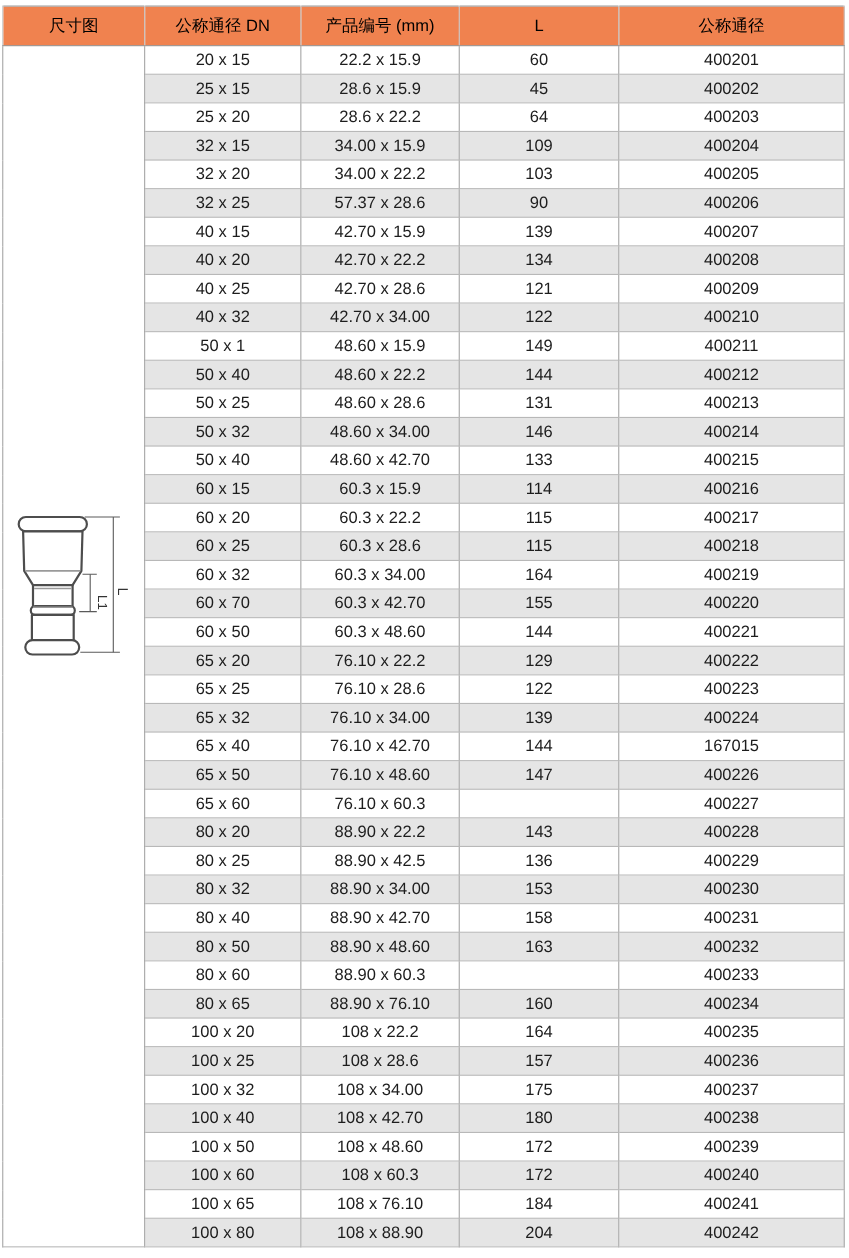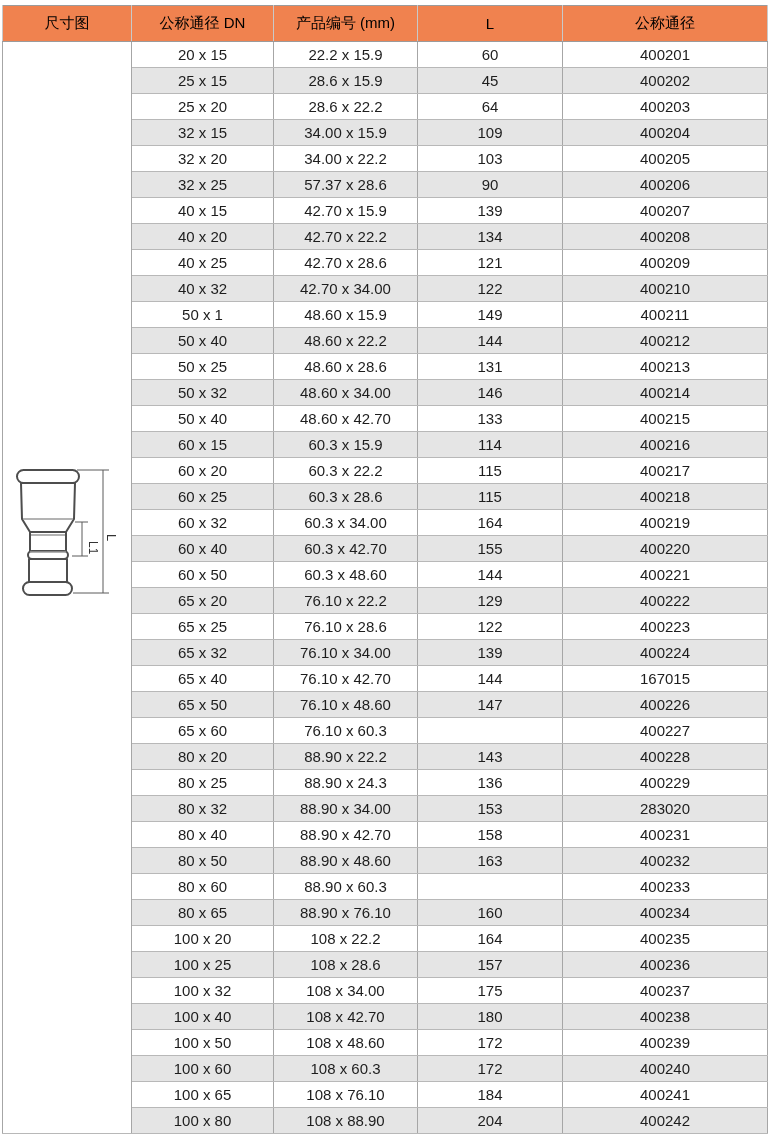--- a/index.html
+++ b/index.html
@@ -231,21 +231,21 @@
           <td>115</td>
           <td>400218</td>
         </tr>
         <tr>
           <td>60 x 32</td>
           <td>60.3 x 34.00</td>
           <td>164</td>
           <td>400219</td>
         </tr>
         <tr class="alt">
-          <td>60 x 40</td>
+          <td>60 x 70</td>
           <td>60.3 x 42.70</td>
           <td>155</td>
           <td>400220</td>
         </tr>
         <tr>
           <td>60 x 50</td>
           <td>60.3 x 48.60</td>
           <td>144</td>
           <td>400221</td>
         </tr>
@@ -286,29 +286,29 @@
           <td>400227</td>
         </tr>
         <tr class="alt">
           <td>80 x 20</td>
           <td>88.90 x 22.2</td>
           <td>143</td>
           <td>400228</td>
         </tr>
         <tr>
           <td>80 x 25</td>
-          <td>88.90 x 24.3</td>
+          <td>88.90 x 42.5</td>
           <td>136</td>
           <td>400229</td>
         </tr>
         <tr class="alt">
           <td>80 x 32</td>
           <td>88.90 x 34.00</td>
           <td>153</td>
-          <td>283020</td>
+          <td>400230</td>
         </tr>
         <tr>
           <td>80 x 40</td>
           <td>88.90 x 42.70</td>
           <td>158</td>
           <td>400231</td>
         </tr>
         <tr class="alt">
           <td>80 x 50</td>
           <td>88.90 x 48.60</td>

